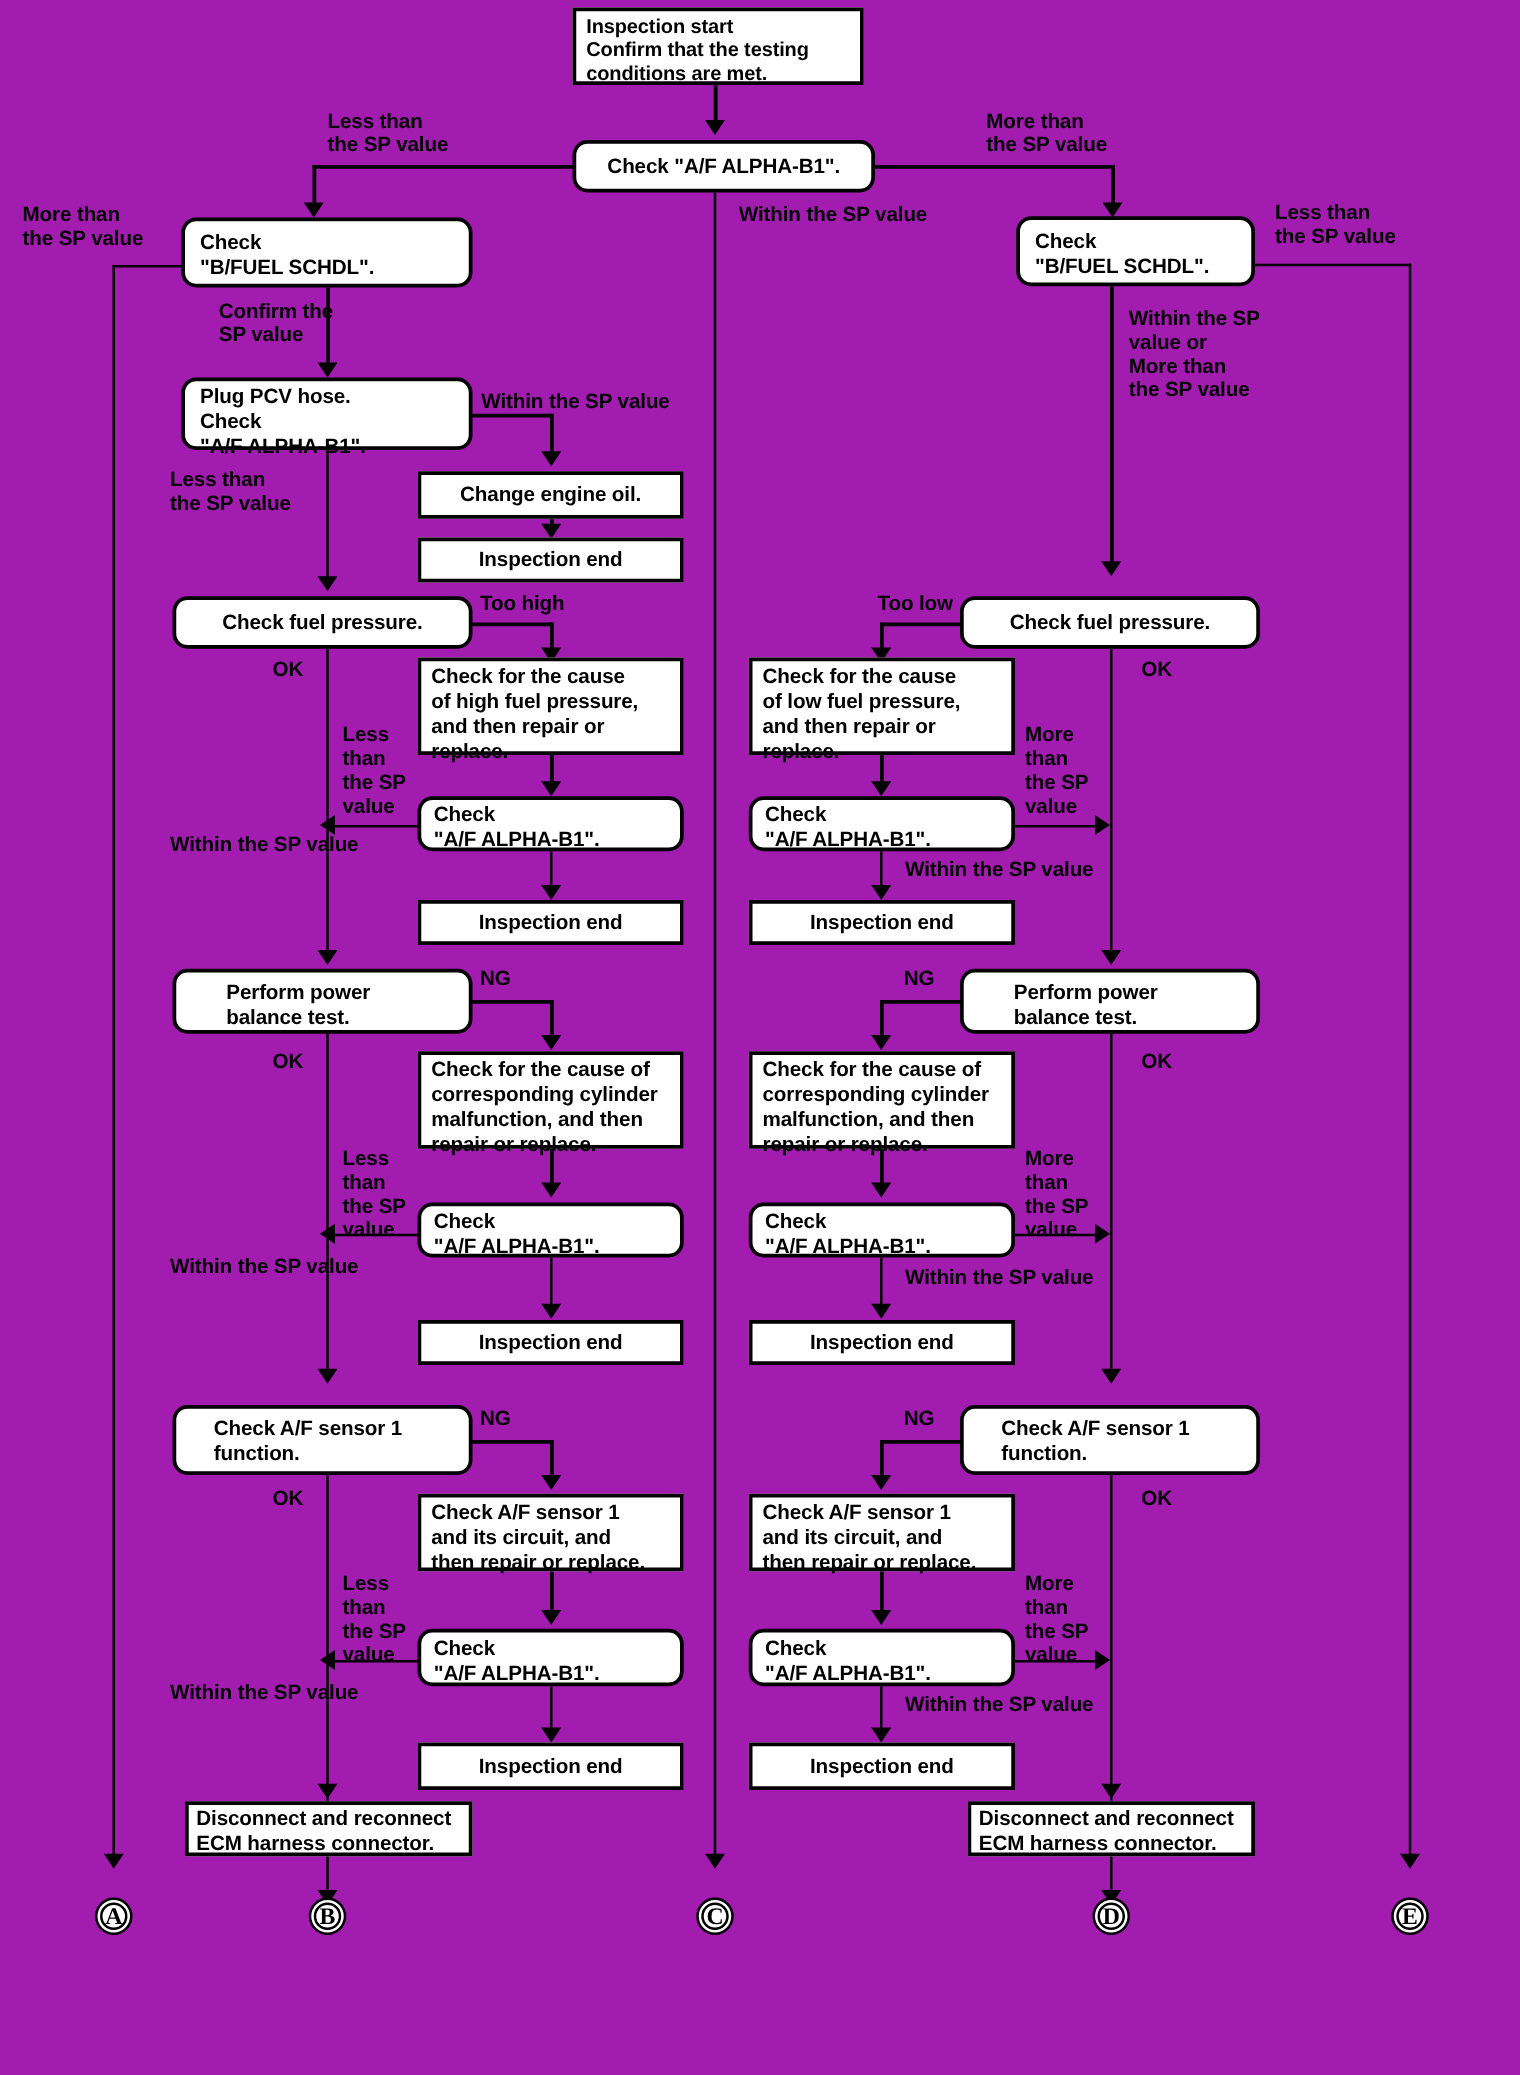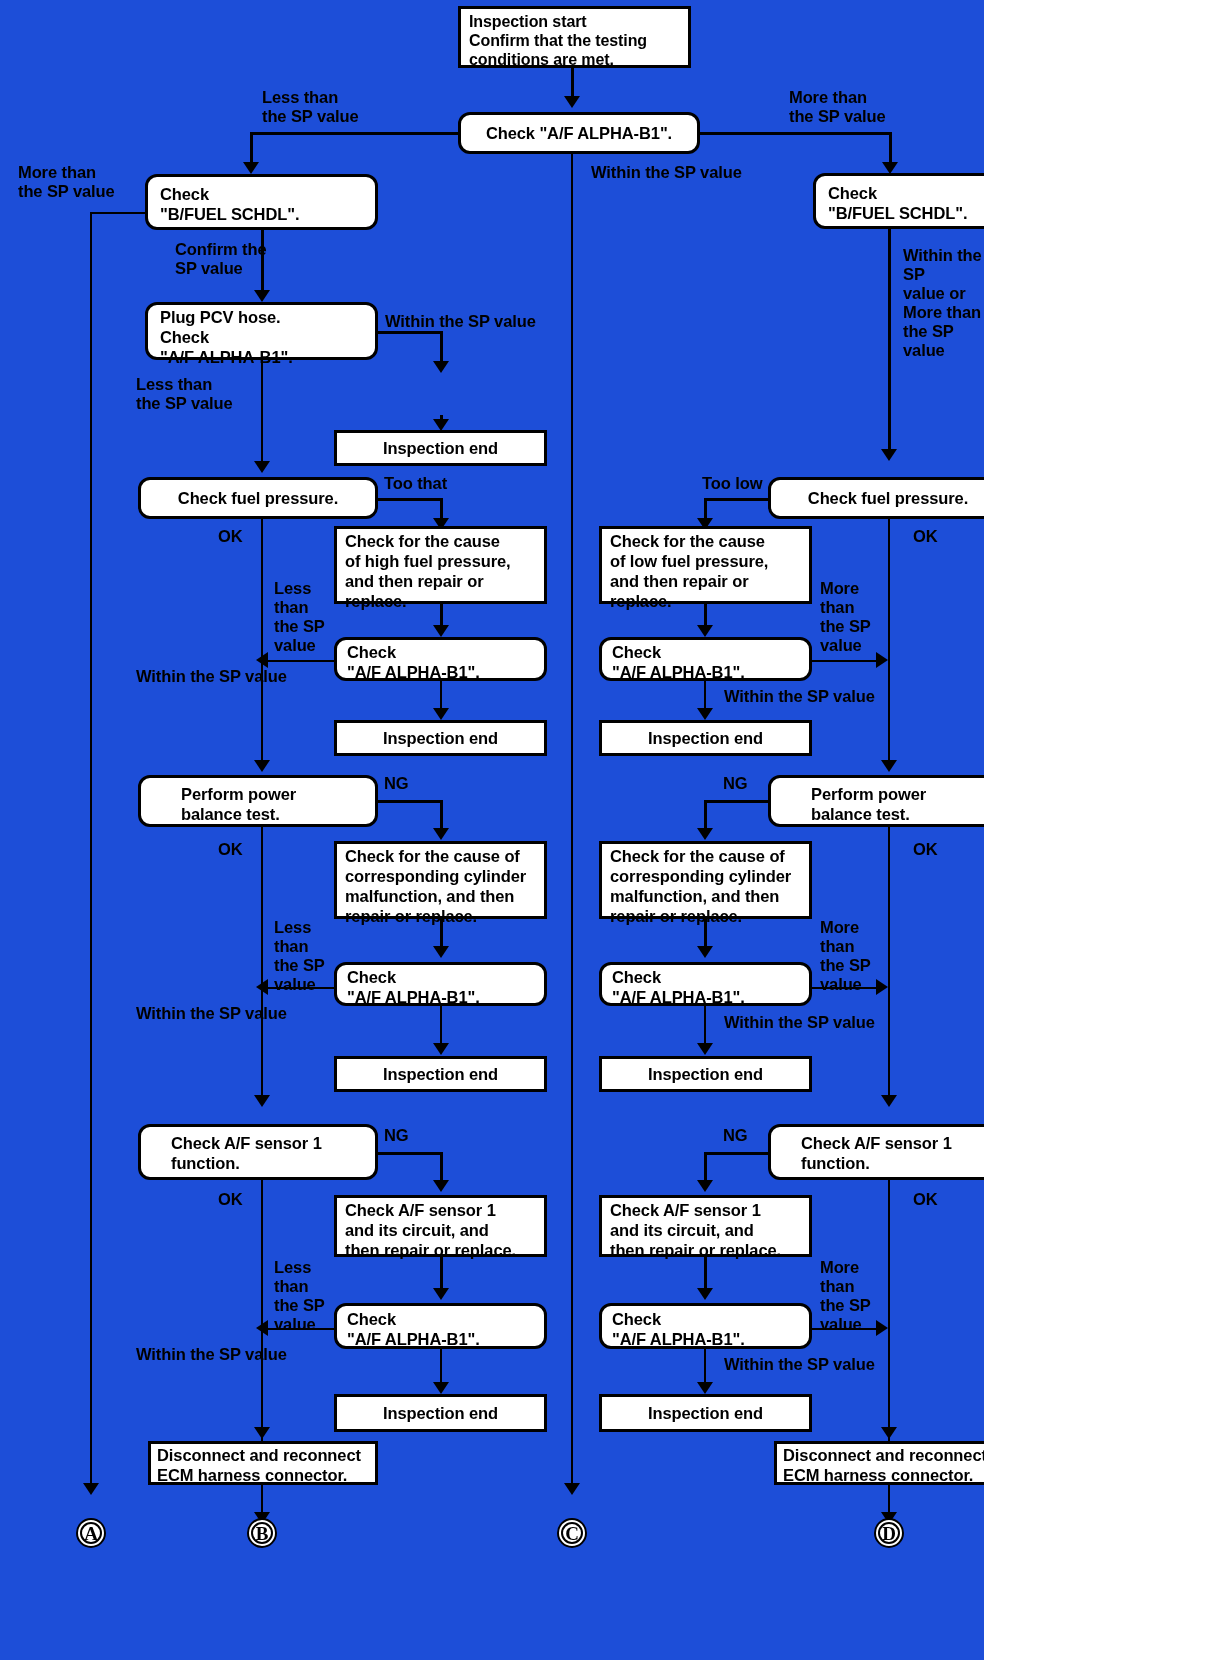--- a/index.html
+++ b/index.html
@@ -1,20 +1,20 @@
 <!DOCTYPE html>
 <html><head>
 <meta charset="utf-8">
 <style>
   html,body{margin:0;padding:0;background:#fff;}
   #page{
     position:relative;
-    width:984px;
+    width:1216px;
     height:1660px;
-    background:#1d4ed8;
+    background:#a21caf;
     font-family:"Liberation Sans", sans-serif;
     overflow:hidden;
   }
   
   .box{
     position:absolute;
     box-sizing:border-box;
     border:3px solid #000;
     background:#fff;
     color:#000;
@@ -137,31 +137,32 @@
 
   <div class="box rounded pad topleft" style="left:145px;top:302px;width:233px;height:58px;padding:2px 12px;">Plug PCV hose.
 Check
 "A/F ALPHA-B1".</div>
 
   <div class="lbl" style="left:385px;top:312px;">Within the SP value</div>
   <div class="h" style="left:376px;top:331px;width:66px;"></div>
   <div class="v" style="left:440px;top:331px;height:32px;"></div>
   <div class="ad" style="left:433px;top:361px;"></div>
 
+  <div class="box center" style="left:334px;top:377px;width:213px;height:38px;">Change engine oil.</div>
   <div class="v" style="left:440px;top:415px;height:12px;"></div>
   <div class="ad" style="left:433px;top:419px;"></div>
   <div class="box center" style="left:334px;top:430px;width:213px;height:36px;">Inspection end</div>
 
   <div class="lbl" style="left:136px;top:375px;">Less than
 the SP value</div>
   <div class="vthin" style="left:261px;top:360px;height:110px;"></div>
   <div class="ad" style="left:254px;top:461px;"></div>
 
   <div class="box rounded center" style="left:138px;top:477px;width:240px;height:42px;">Check fuel pressure.</div>
-  <div class="lbl" style="left:384px;top:474px;">Too that</div>
+  <div class="lbl" style="left:384px;top:474px;">Too high</div>
   <div class="h" style="left:376px;top:498px;width:66px;"></div>
   <div class="v" style="left:440px;top:498px;height:24px;"></div>
   <div class="ad" style="left:433px;top:518px;"></div>
 
   <div class="box pad topleft" style="left:334px;top:526px;width:213px;height:78px;padding:2px 8px;">Check for the cause
 of high fuel pressure,
 and then repair or
 replace.</div>
   <div class="v" style="left:440px;top:604px;height:26px;"></div>
   <div class="ad" style="left:433px;top:625px;"></div>

